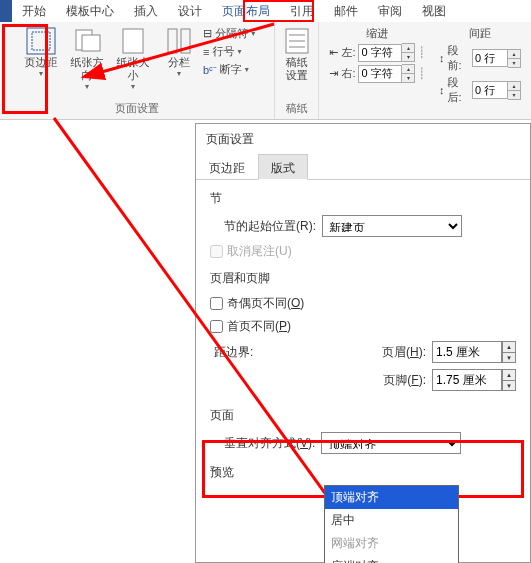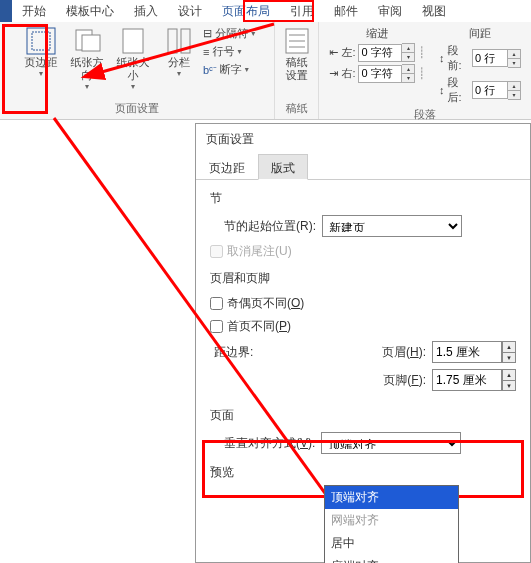--- a/index.html
+++ b/index.html
@@ -216,21 +216,20 @@
           <span class="spin">
               <input style="width: 36px;" value="0 行">
               <span class="arrows">
                 <span>▴</span>
                 <span>▾</span>
               </span>
             </span>
         </div>
       </div>
     </div>
-    <div class="group-label">段落</div>
   </div>
 </div>
 <div class="red-box-margin" style="left:2px; top:24px; width:46px; height:90px;"></div>
 
 <div class="dialog">
   <div class="dlg-title">页面设置</div>
   <div class="dlg-tabs">
     <div class="dlg-tab">页边距</div>
     <div class="dlg-tab active">版式</div>
   </div>
@@ -297,22 +296,22 @@
     <div class="sect">
       <div class="sect-head">预览</div>
     </div>
 
   </div>
 
   <div class="red-box-sect" style="left:6px; top:316px; width:322px; height:58px;"></div>
 
   <div class="dropdown-open" style="left:128px; top:361px; width:135px;">
     <div class="dd-item sel">顶端对齐</div>
+    <div class="dd-item">居中</div>
     <div class="dd-item dim">网端对齐</div>
-    <div class="dd-item">居中</div>
     <div class="dd-item">底端对齐</div>
   </div>
 </div>
 
 <svg class="arrows-layer" width="531" height="563">
   <defs>
     <marker id="ah" markerWidth="10" markerHeight="10" refX="2" refY="3" orient="auto">
       <path d="M0,0 L0,6 L8,3 z" fill="#f00"></path>
     </marker>
   </defs>

